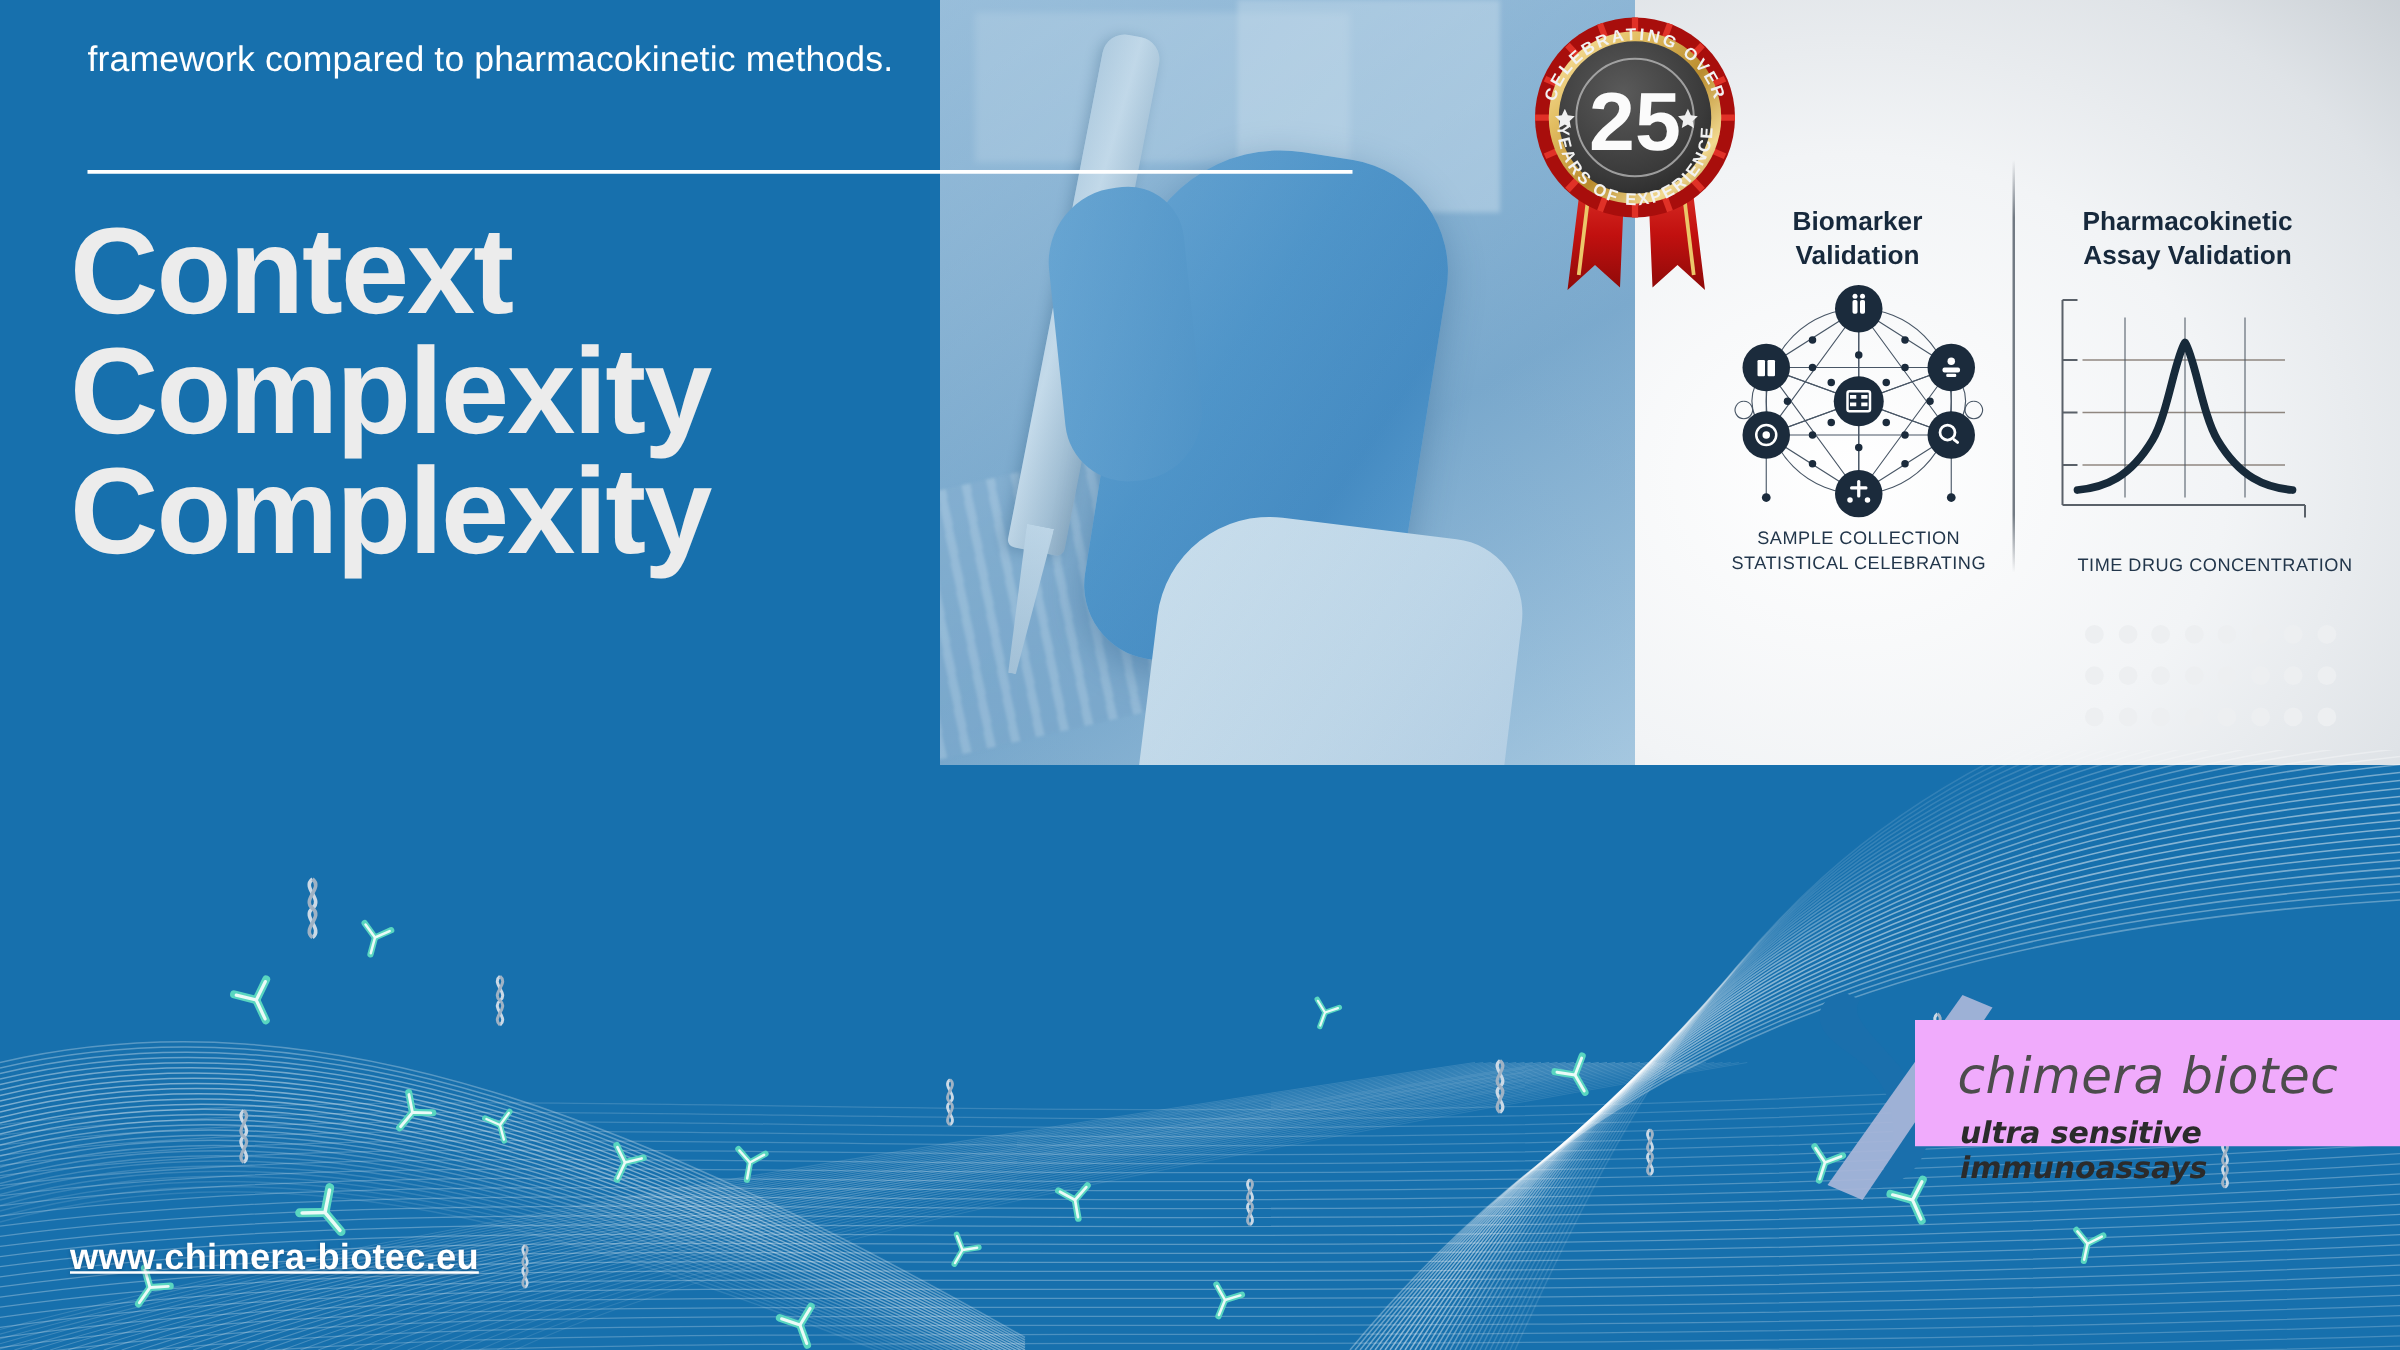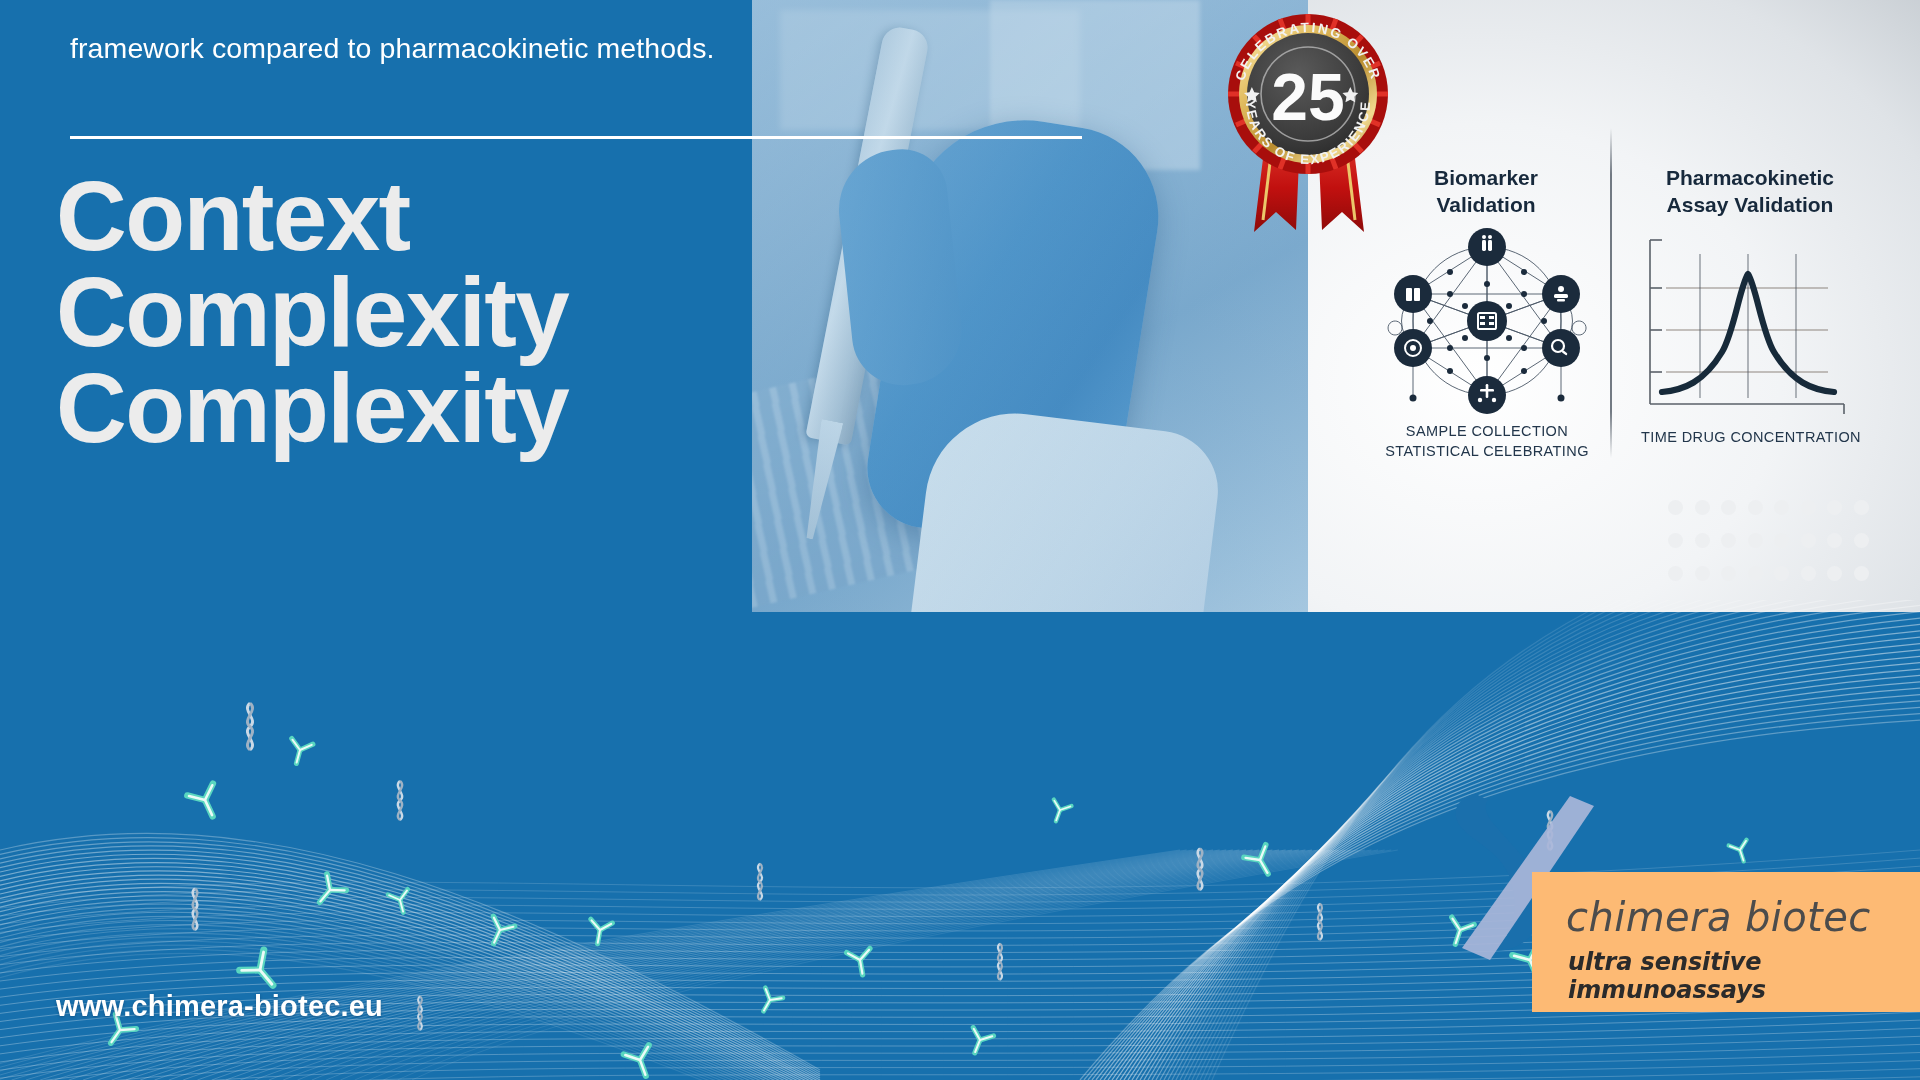--- a/index.html
+++ b/index.html
@@ -45,48 +45,48 @@
   
   .left-panel { position:absolute; left:0; top:0; width:752px; height:612px; background:#1770AD; }
   .sub-wrap { position:absolute; left:70px; top:28px; width:1050px; z-index:6; }
   .subtitle { font-size:28.5px; line-height:1.44; color:#ffffff; font-weight:400; letter-spacing:.1px; }
   .sub-rule { position:absolute; left:70px; top:136px; width:1012px; height:3px; background:#ffffff; z-index:6; }
 
   .headline { position:absolute; left:56px; top:168px; z-index:6; }
   .hl-line { font-size:98px; line-height:.98; font-weight:700; color:#ECECEC; letter-spacing:-1.6px; white-space:nowrap; }
 
   .url { position:absolute; left:56px; top:990px; font-size:29px; font-weight:700; color:#ffffff;
-         letter-spacing:.2px; z-index:8; text-shadow:0 1px 3px rgba(10,50,90,.45); }
+         letter-spacing:.2px; z-index:8; text-shadow:0 1px 3px rgba(10,50,90,.45);text-decoration:underline; }
 
   
   .right-panel { position:absolute; left:1308px; top:0; width:612px; height:612px;
                  background:radial-gradient(130% 110% at 28% 62%, #ffffff 0%, #f2f4f6 38%, #dfe3e7 64%, #aeb6bd 100%); }
   .rp-inner { position:absolute; inset:0; }
   .divider { position:absolute; left:302px; top:128px; width:2px; height:330px;
              background:linear-gradient(180deg, rgba(90,100,110,.0), rgba(70,80,92,.75) 14%, rgba(70,80,92,.75) 86%, rgba(90,100,110,0)); }
 
   .pnl-title { position:absolute; text-align:center; font-size:21px; font-weight:700; color:#17293C; line-height:1.3; }
   .pt-left { left:58px; top:164px; width:240px; }
   .pt-right { left:312px; top:164px; width:260px; }
 
   .pnl-cap { position:absolute; text-align:center; font-size:14.5px; color:#22364B; letter-spacing:.4px; line-height:1.35; }
   .pc-left { left:48px; top:422px; width:262px; }
-  .pc-right { left:312px; top:428px; width:262px; }
+  .pc-right { left:312px; top:444px; width:262px;text-align:right; }
 
   .net-svg { position:absolute; left:62px; top:228px; width:234px; height:186px; }
   .pk-svg  { position:absolute; left:330px; top:226px; width:222px; height:196px; }
 
   .dots { position:absolute; left:1668px; top:500px; width:220px; height:90px; z-index:5; }
   .dot { position:absolute; width:15px; height:15px; border-radius:50%; background:#EDEFF1; }
 
   
   .badge { position:absolute; left:1216px; top:6px; width:186px; height:232px; z-index:9; }
 
   
-  .logo-box { position:absolute; left:1532px; top:872px; width:388px; height:140px; background:#fdba74; z-index:9; }
+  .logo-box { position:absolute; left:1532px; top:816px; width:388px; height:101px; background:#f0abfc; z-index:9; }
   .logo-name { position:absolute; left:34px; top:22px; font-size:40px; font-style:italic; font-weight:400;
                color:#4C4C4C; letter-spacing:.4px; font-family:"DejaVu Sans", sans-serif; }
   .logo-tag  { position:absolute; left:36px; top:76px; font-size:24px; font-style:italic; font-weight:700;
                color:#2B2B2B; letter-spacing:-.1px; font-family:"DejaVu Sans", sans-serif; }
   .logo-mark { position:absolute; left:1418px; top:778px; width:220px; height:190px; z-index:8; }
 </style>
 </head>
 <body>
 
 <div class="stage">

